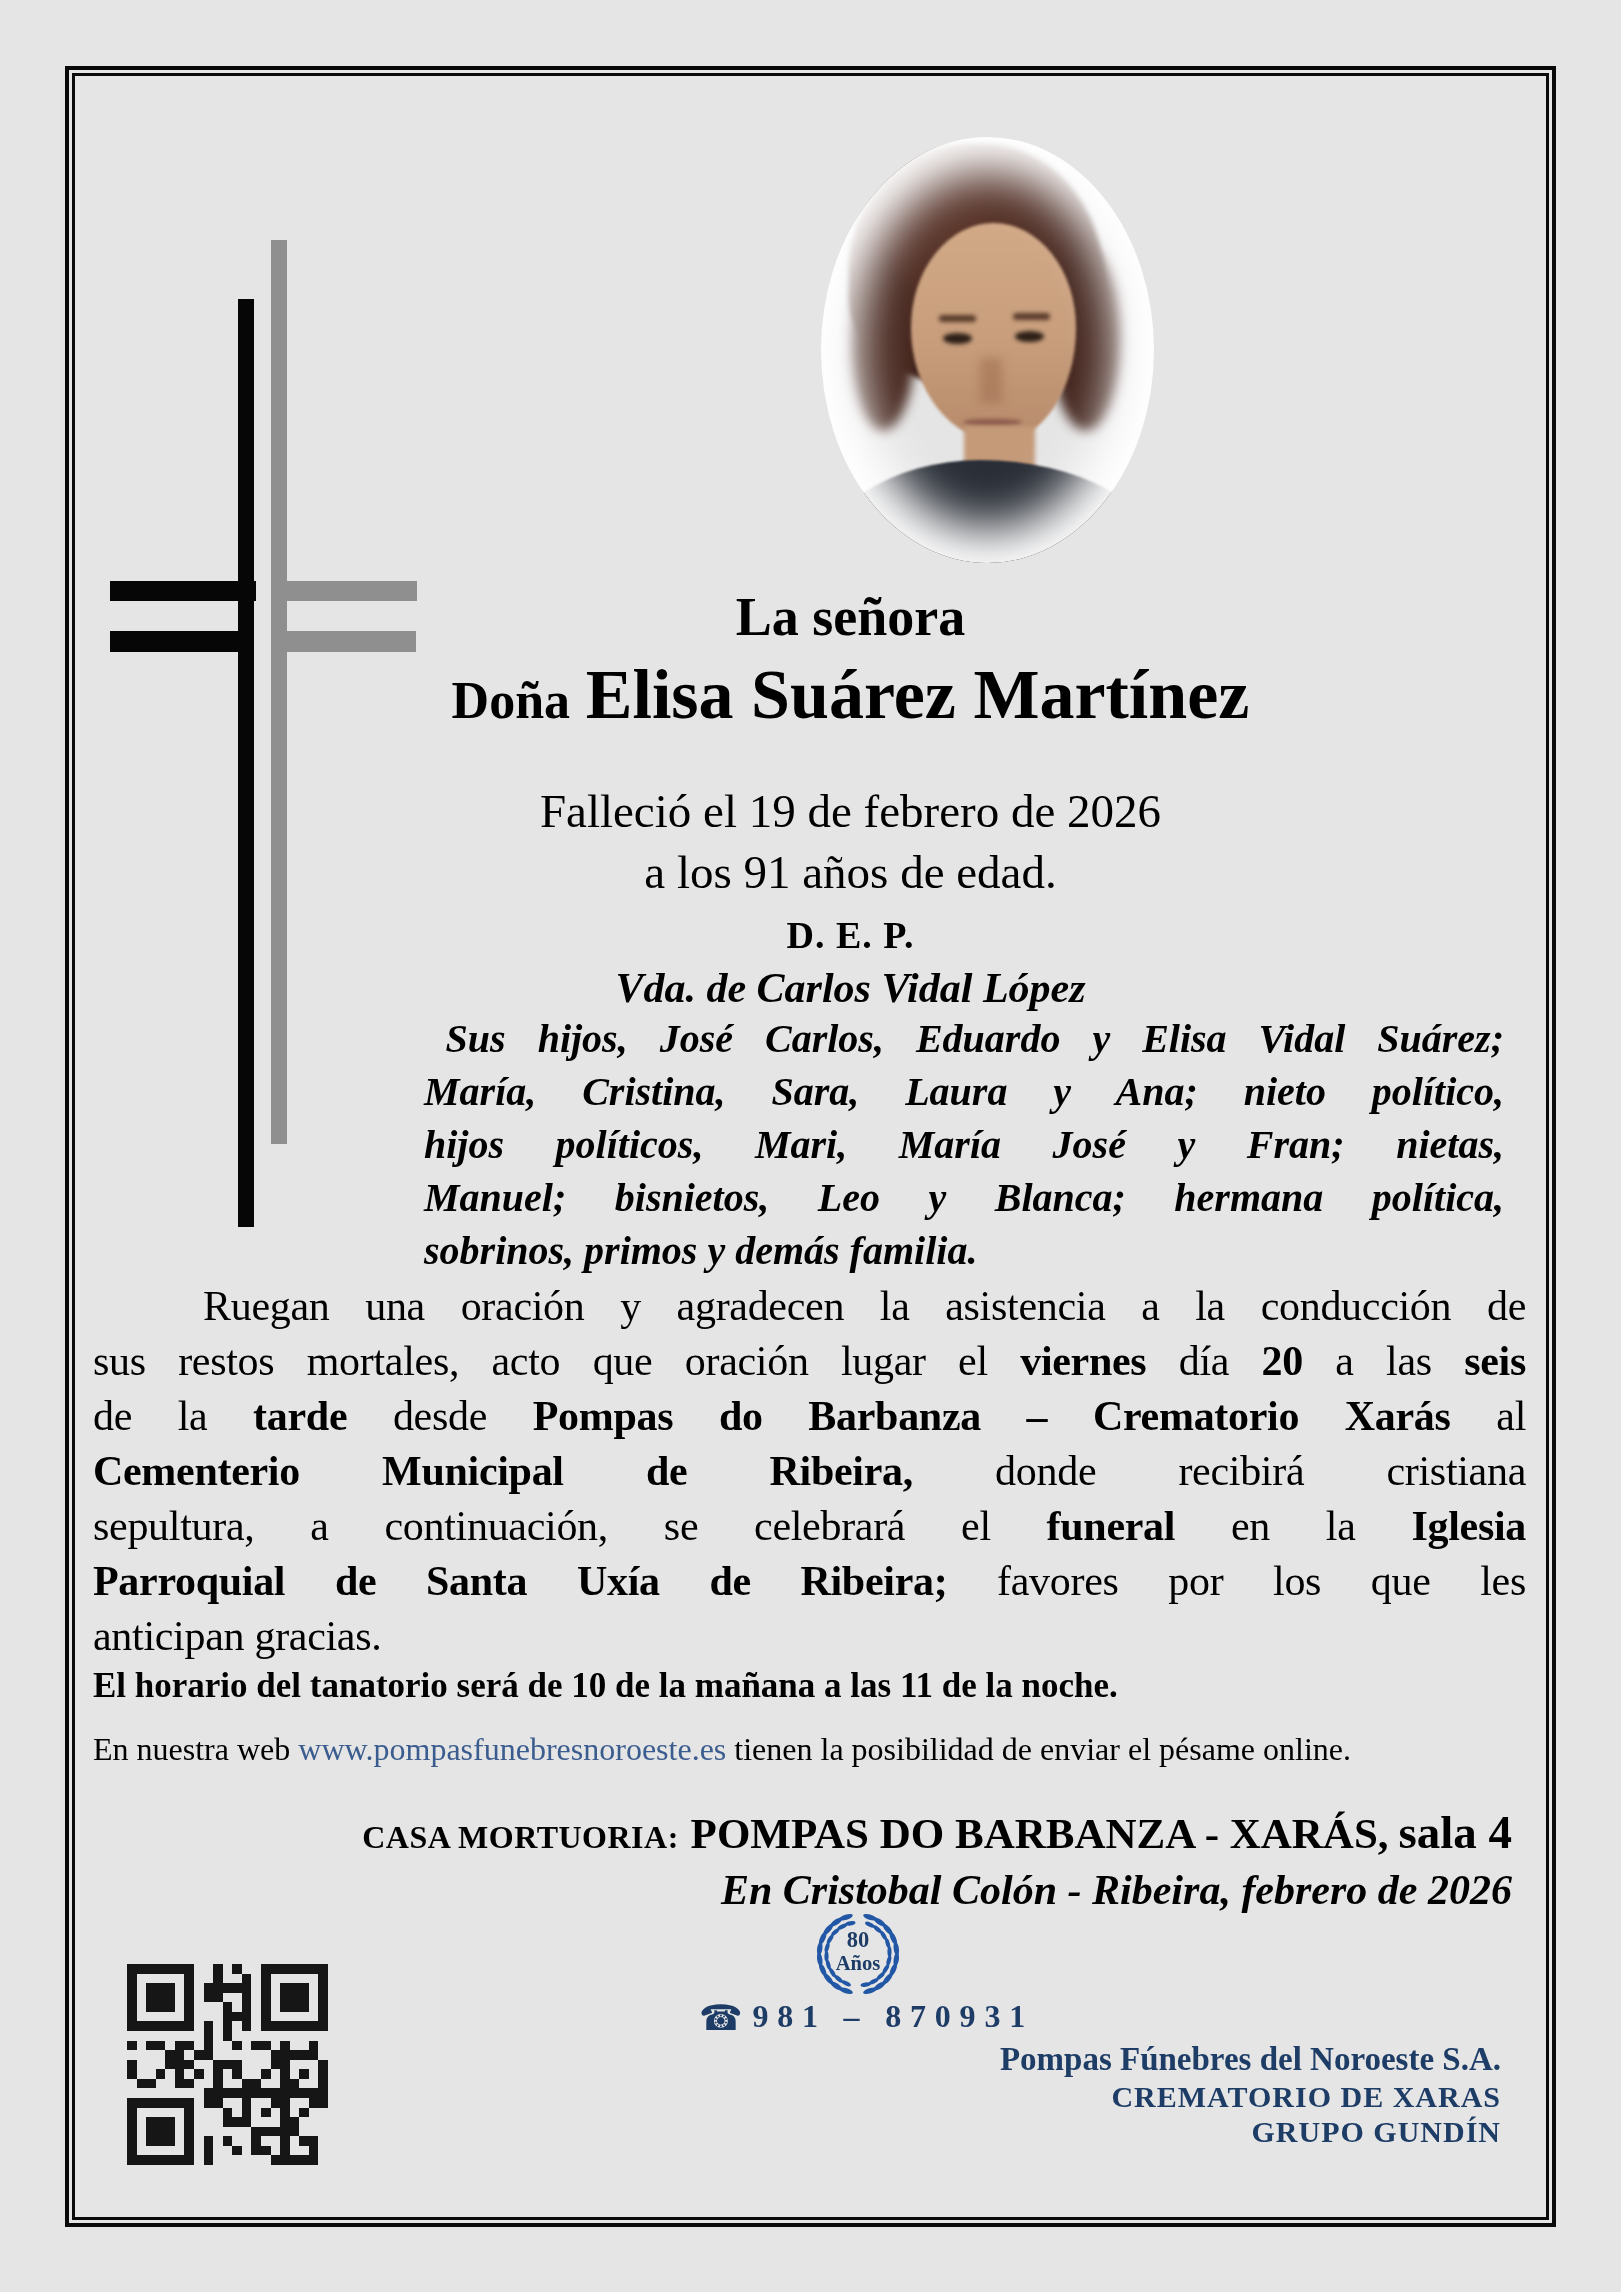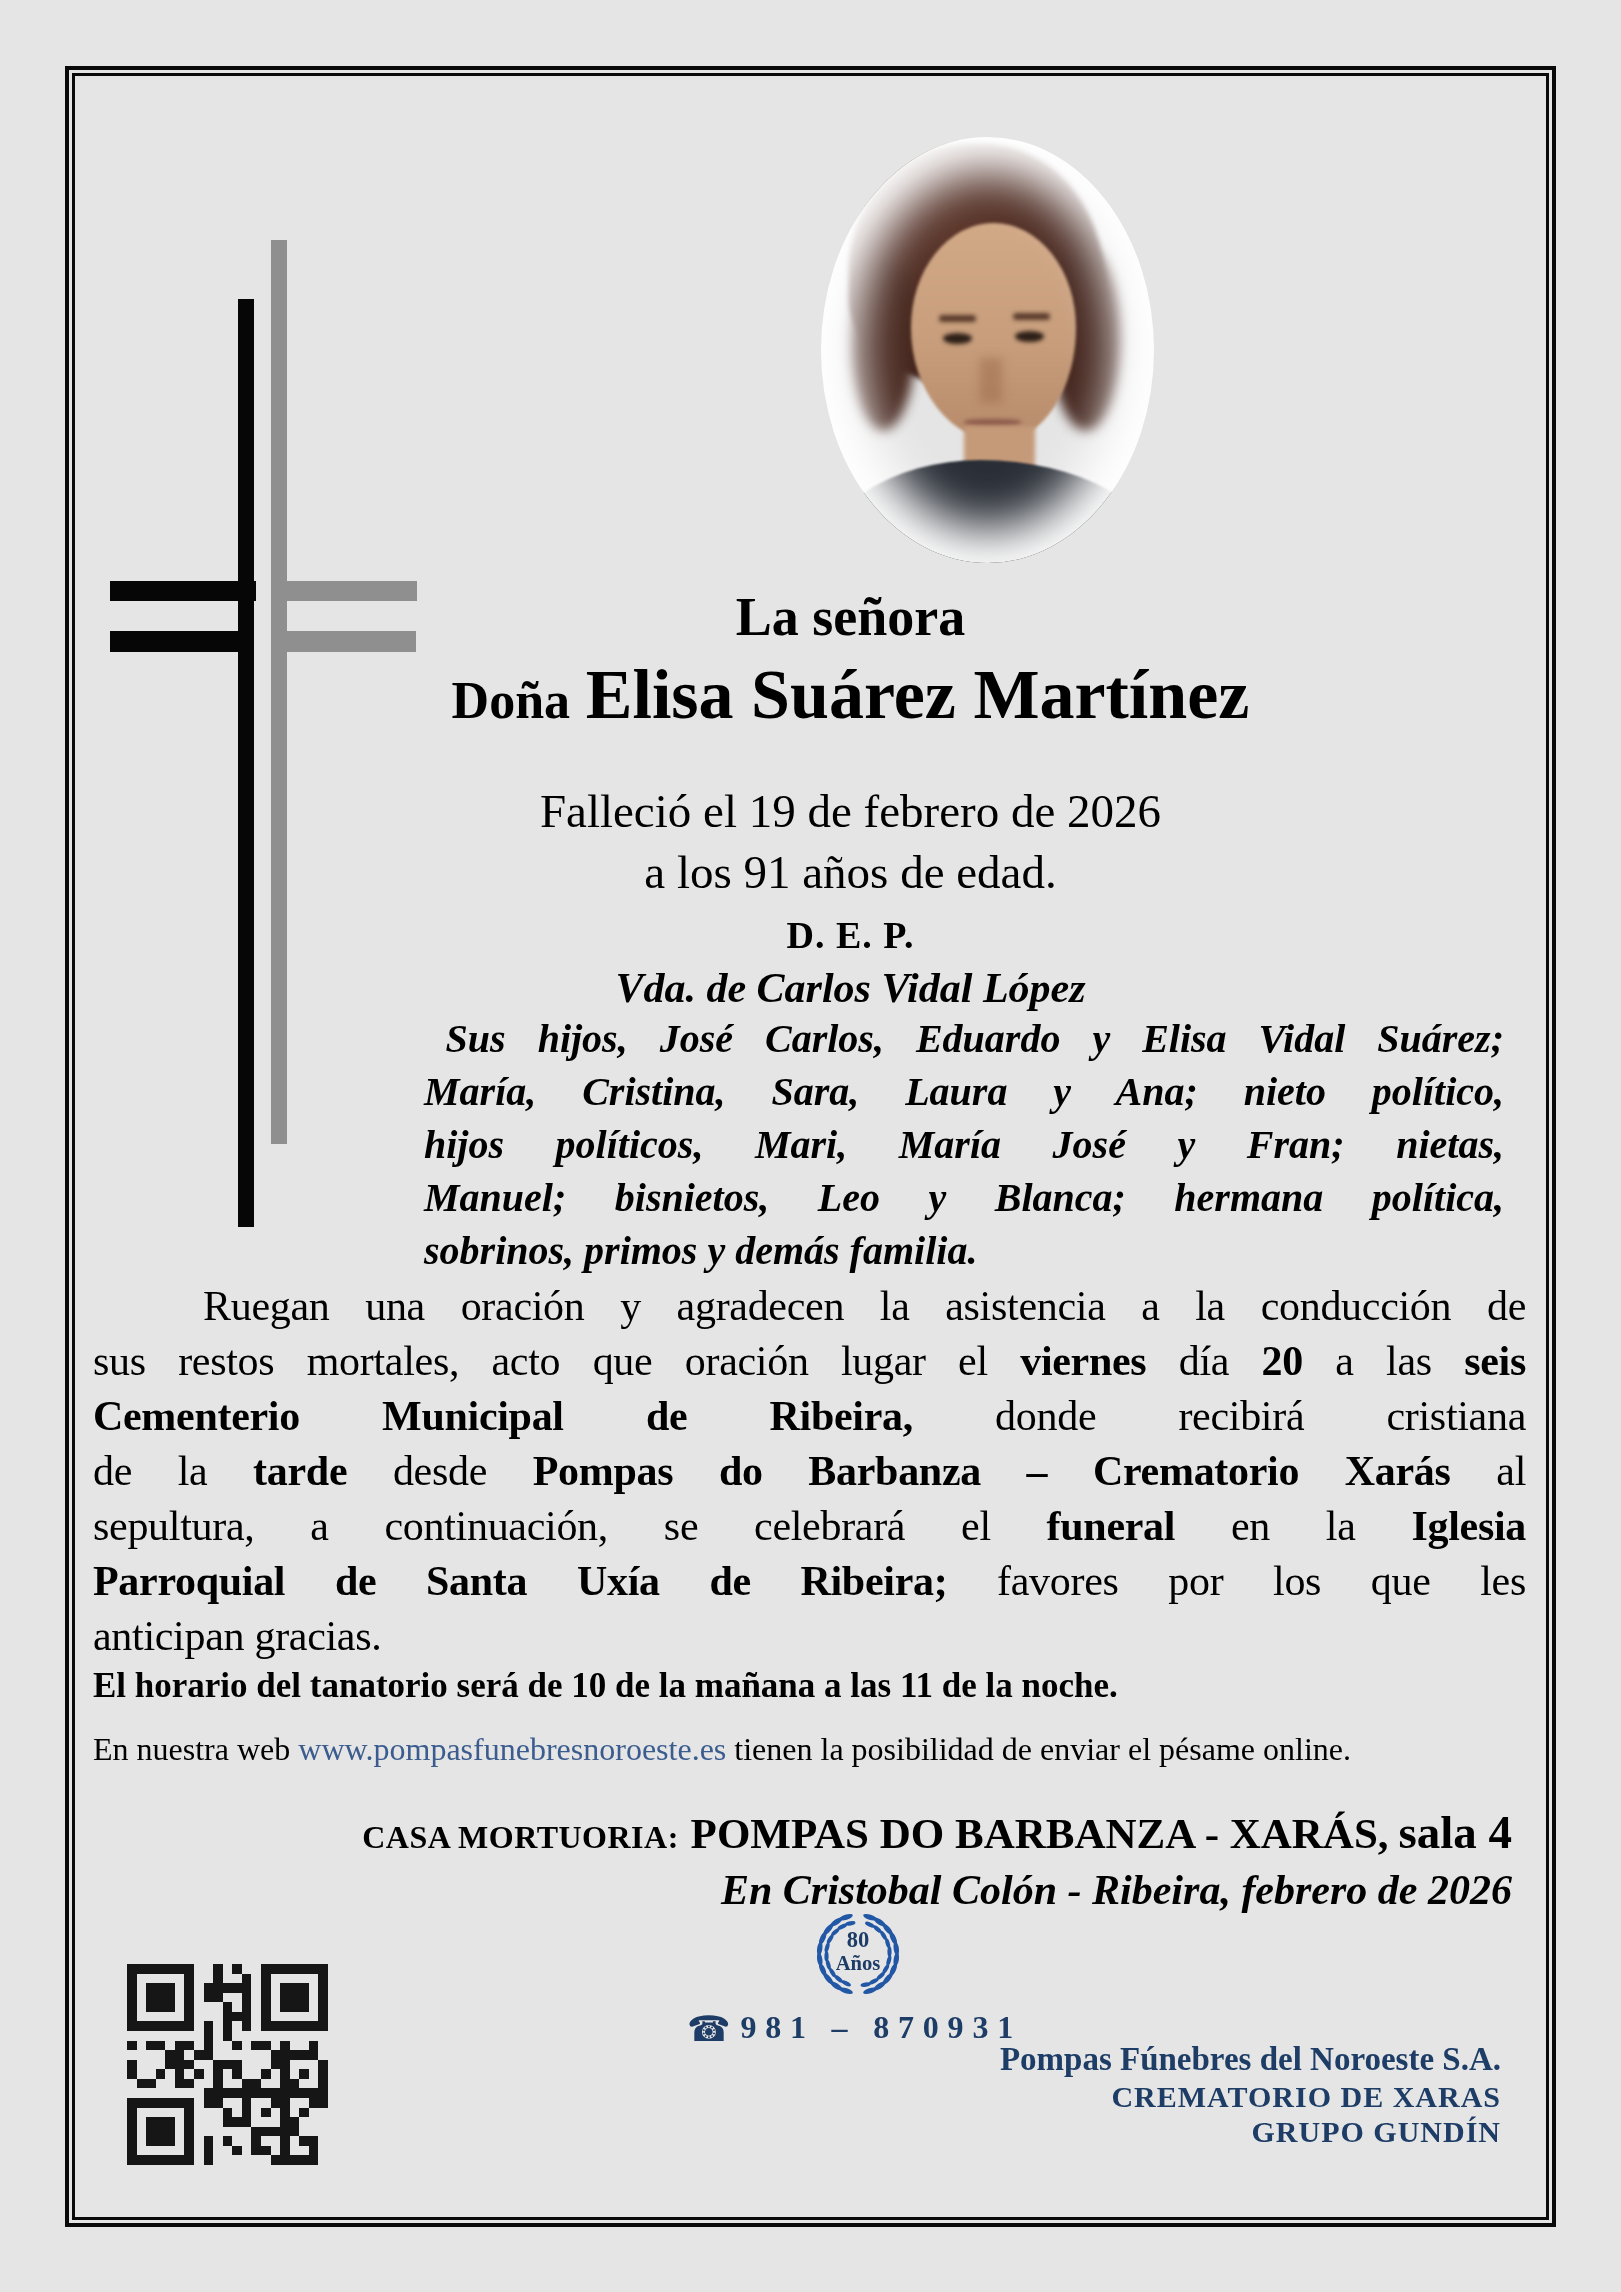--- a/index.html
+++ b/index.html
@@ -81,22 +81,22 @@
   .dateline{position:absolute;left:93px;top:1866px;width:1419px;text-align:right;
             font-size:42px;font-weight:bold;font-style:italic;white-space:nowrap;}
 
   
   .wreath{position:absolute;left:804px;top:1905px;width:108px;height:98px;}
   .wreath svg{position:absolute;inset:0;}
   .w80{position:absolute;left:0;top:21.6px;width:100%;text-align:center;
        font-size:22.5px;font-weight:bold;color:#1d3c66;}
   .wanos{position:absolute;left:0;top:47px;width:100%;text-align:center;
        font-size:20.6px;font-weight:bold;color:#1d3c66;}
-  .phone{position:absolute;left:196px;top:1998px;width:1317px;text-align:center;
-         color:#1d3c66;font-weight:bold;white-space:nowrap;margin-top:11px;}
+  .phone{position:absolute;left:208px;top:1998px;width:1317px;text-align:center;
+         color:#1d3c66;font-weight:bold;white-space:nowrap;}
   .tel-icon{font-size:35px;font-family:"DejaVu Sans",sans-serif;vertical-align:-2.9px;}
   .tel-num{font-size:32px;letter-spacing:8.8px;margin-left:9.8px;}
   .co{position:absolute;left:184px;width:1317px;text-align:right;color:#1d3c66;
       font-weight:bold;white-space:nowrap;}
   .co.company{top:2041px;font-size:33px;}
   .co.crem{top:2080px;font-size:30px;letter-spacing:1px;}
   .co.grupo{top:2115px;font-size:30px;letter-spacing:1px;}
 
   .qr{position:absolute;left:127px;top:1964px;width:201px;height:201px;}
   .qr svg{width:100%;height:100%;shape-rendering:crispEdges;}
@@ -150,22 +150,22 @@
       <div class="pline just" style="text-indent: 21.6px;"><span>Sus hijos, José Carlos, Eduardo y Elisa Vidal Suárez;</span></div>
       <div class="pline just"><span>María, Cristina, Sara, Laura y Ana; nieto político,</span></div>
       <div class="pline just"><span>hijos políticos, Mari, María José y Fran; nietas,</span></div>
       <div class="pline just"><span>Manuel; bisnietos, Leo y Blanca; hermana política,</span></div>
       <div class="pline"><span>sobrinos, primos y demás familia.</span></div>
     </div>
 
   <div class="announce">
       <div class="pline just" style="text-indent: 110px;"><span>Ruegan una oración y agradecen la asistencia a la conducción de</span></div>
       <div class="pline just"><span>sus restos mortales, acto que oración lugar el </span><span class="b">viernes</span><span> día </span><span class="b">20</span><span> a las </span><span class="b">seis</span></div>
+      <div class="pline just"><span>de la </span><span class="b">tarde</span><span> desde </span><span class="b">Pompas do Barbanza – Crematorio Xarás</span><span> al</span></div>
       <div class="pline just"><span class="b">Cementerio Municipal de Ribeira,</span><span> donde recibirá cristiana</span></div>
-      <div class="pline just"><span>de la </span><span class="b">tarde</span><span> desde </span><span class="b">Pompas do Barbanza – Crematorio Xarás</span><span> al</span></div>
       <div class="pline just"><span>sepultura, a continuación, se celebrará el </span><span class="b">funeral</span><span> en la </span><span class="b">Iglesia</span></div>
       <div class="pline just"><span class="b">Parroquial de Santa Uxía de Ribeira;</span><span> favores por los que les</span></div>
       <div class="pline"><span>anticipan gracias.</span></div>
     </div>
 
   <div class="sched">El horario del tanatorio será de 10 de la mañana a las 11 de la noche.</div>
 
   <div class="webline">
     <span>En nuestra web </span><span class="url">www.pompasfunebresnoroeste.es</span><span> tienen la posibilidad de enviar el pésame online.</span>
   </div>

